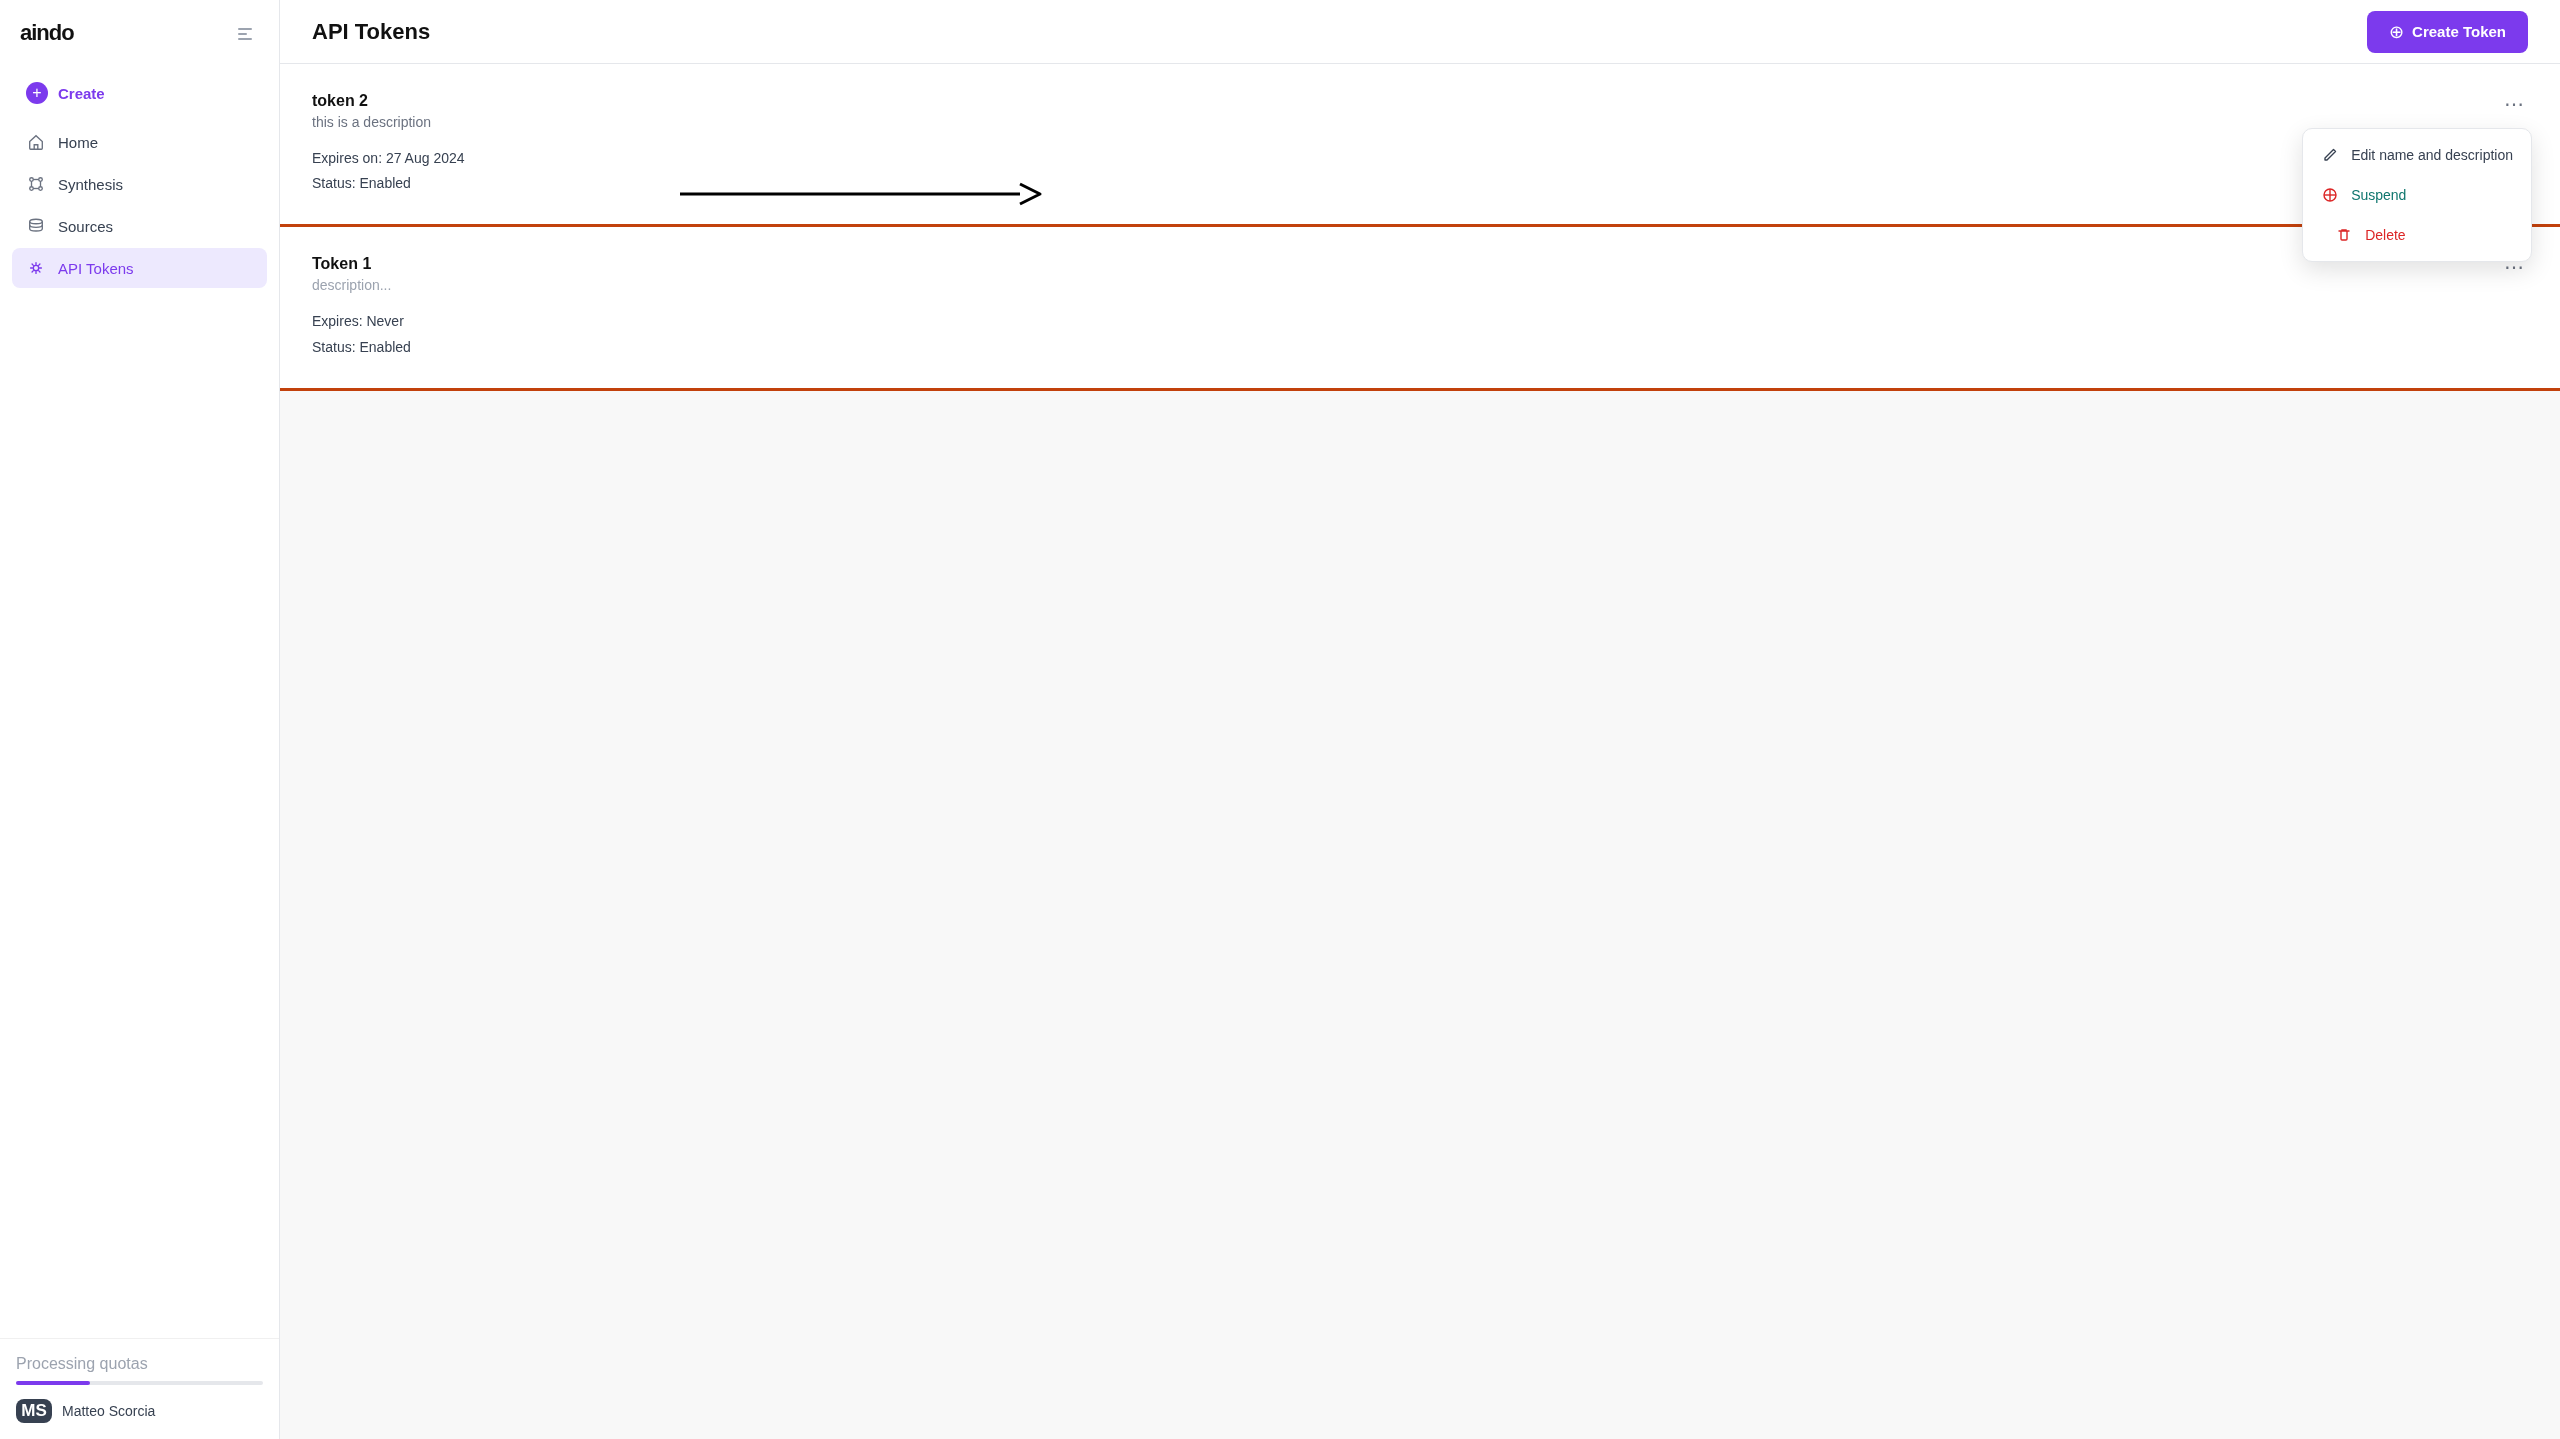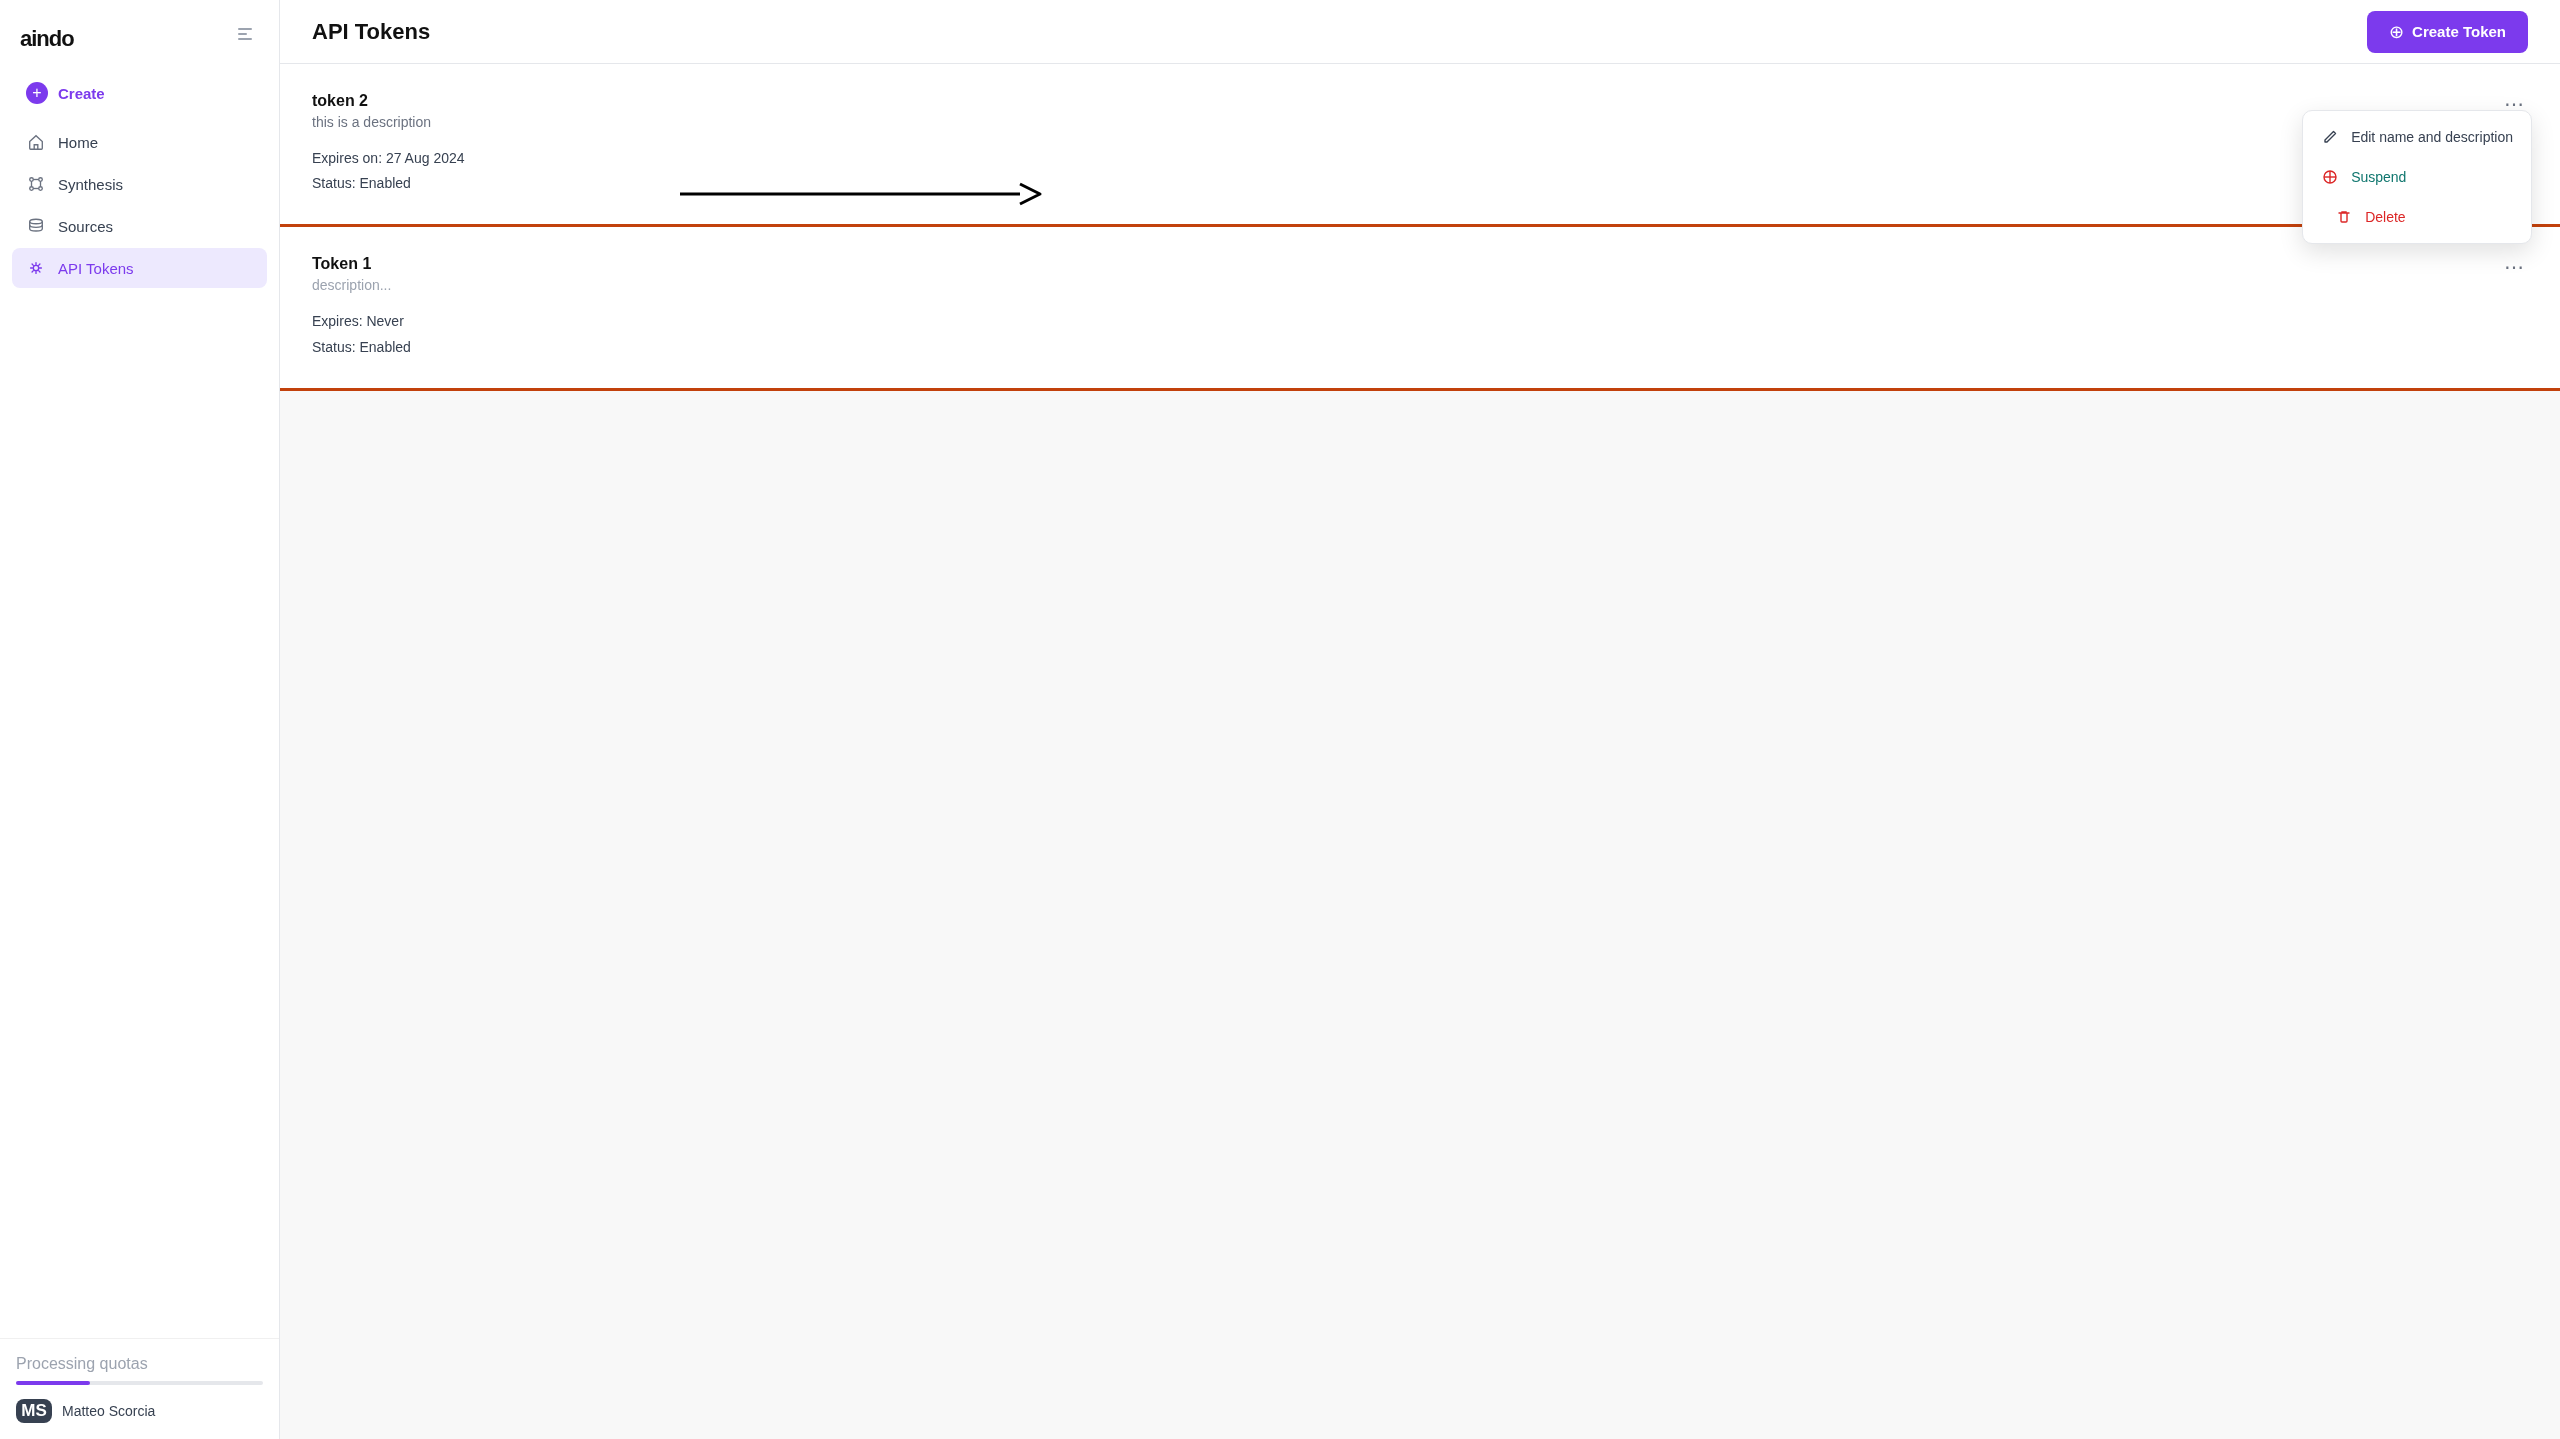--- a/index.html
+++ b/index.html
@@ -11,21 +11,21 @@
       min-width: 280px;
       background: #fff;
       border-right: 1px solid #e5e7eb;
       display: flex;
       flex-direction: column;
       height: 100vh;
     }
     .sidebar-top {
       padding: 20px 20px 10px 20px;
       display: flex;
-      align-items: flex-end;
+      align-items: flex-start;
       justify-content: space-between;
     }
     .logo {
       font-size: 22px;
       font-weight: 800;
       color: #111;
       letter-spacing: -1px;
     }
     .sidebar-toggle-icon {
       color: #aaa;
@@ -214,21 +214,21 @@
       cursor: pointer;
       color: #6b7280;
       font-size: 20px;
       padding: 4px 8px;
       border-radius: 4px;
     }
 
     
     .dropdown-menu {
       position: absolute;
-      top: 46px;
+      top: 64px;
       right: 28px;
       background: #fff;
       border: 1px solid #e5e7eb;
       border-radius: 10px;
       box-shadow: 0 8px 24px rgba(0,0,0,0.12);
       min-width: 220px;
       z-index: 100;
       padding: 6px 0;
     }
     .dropdown-item {

